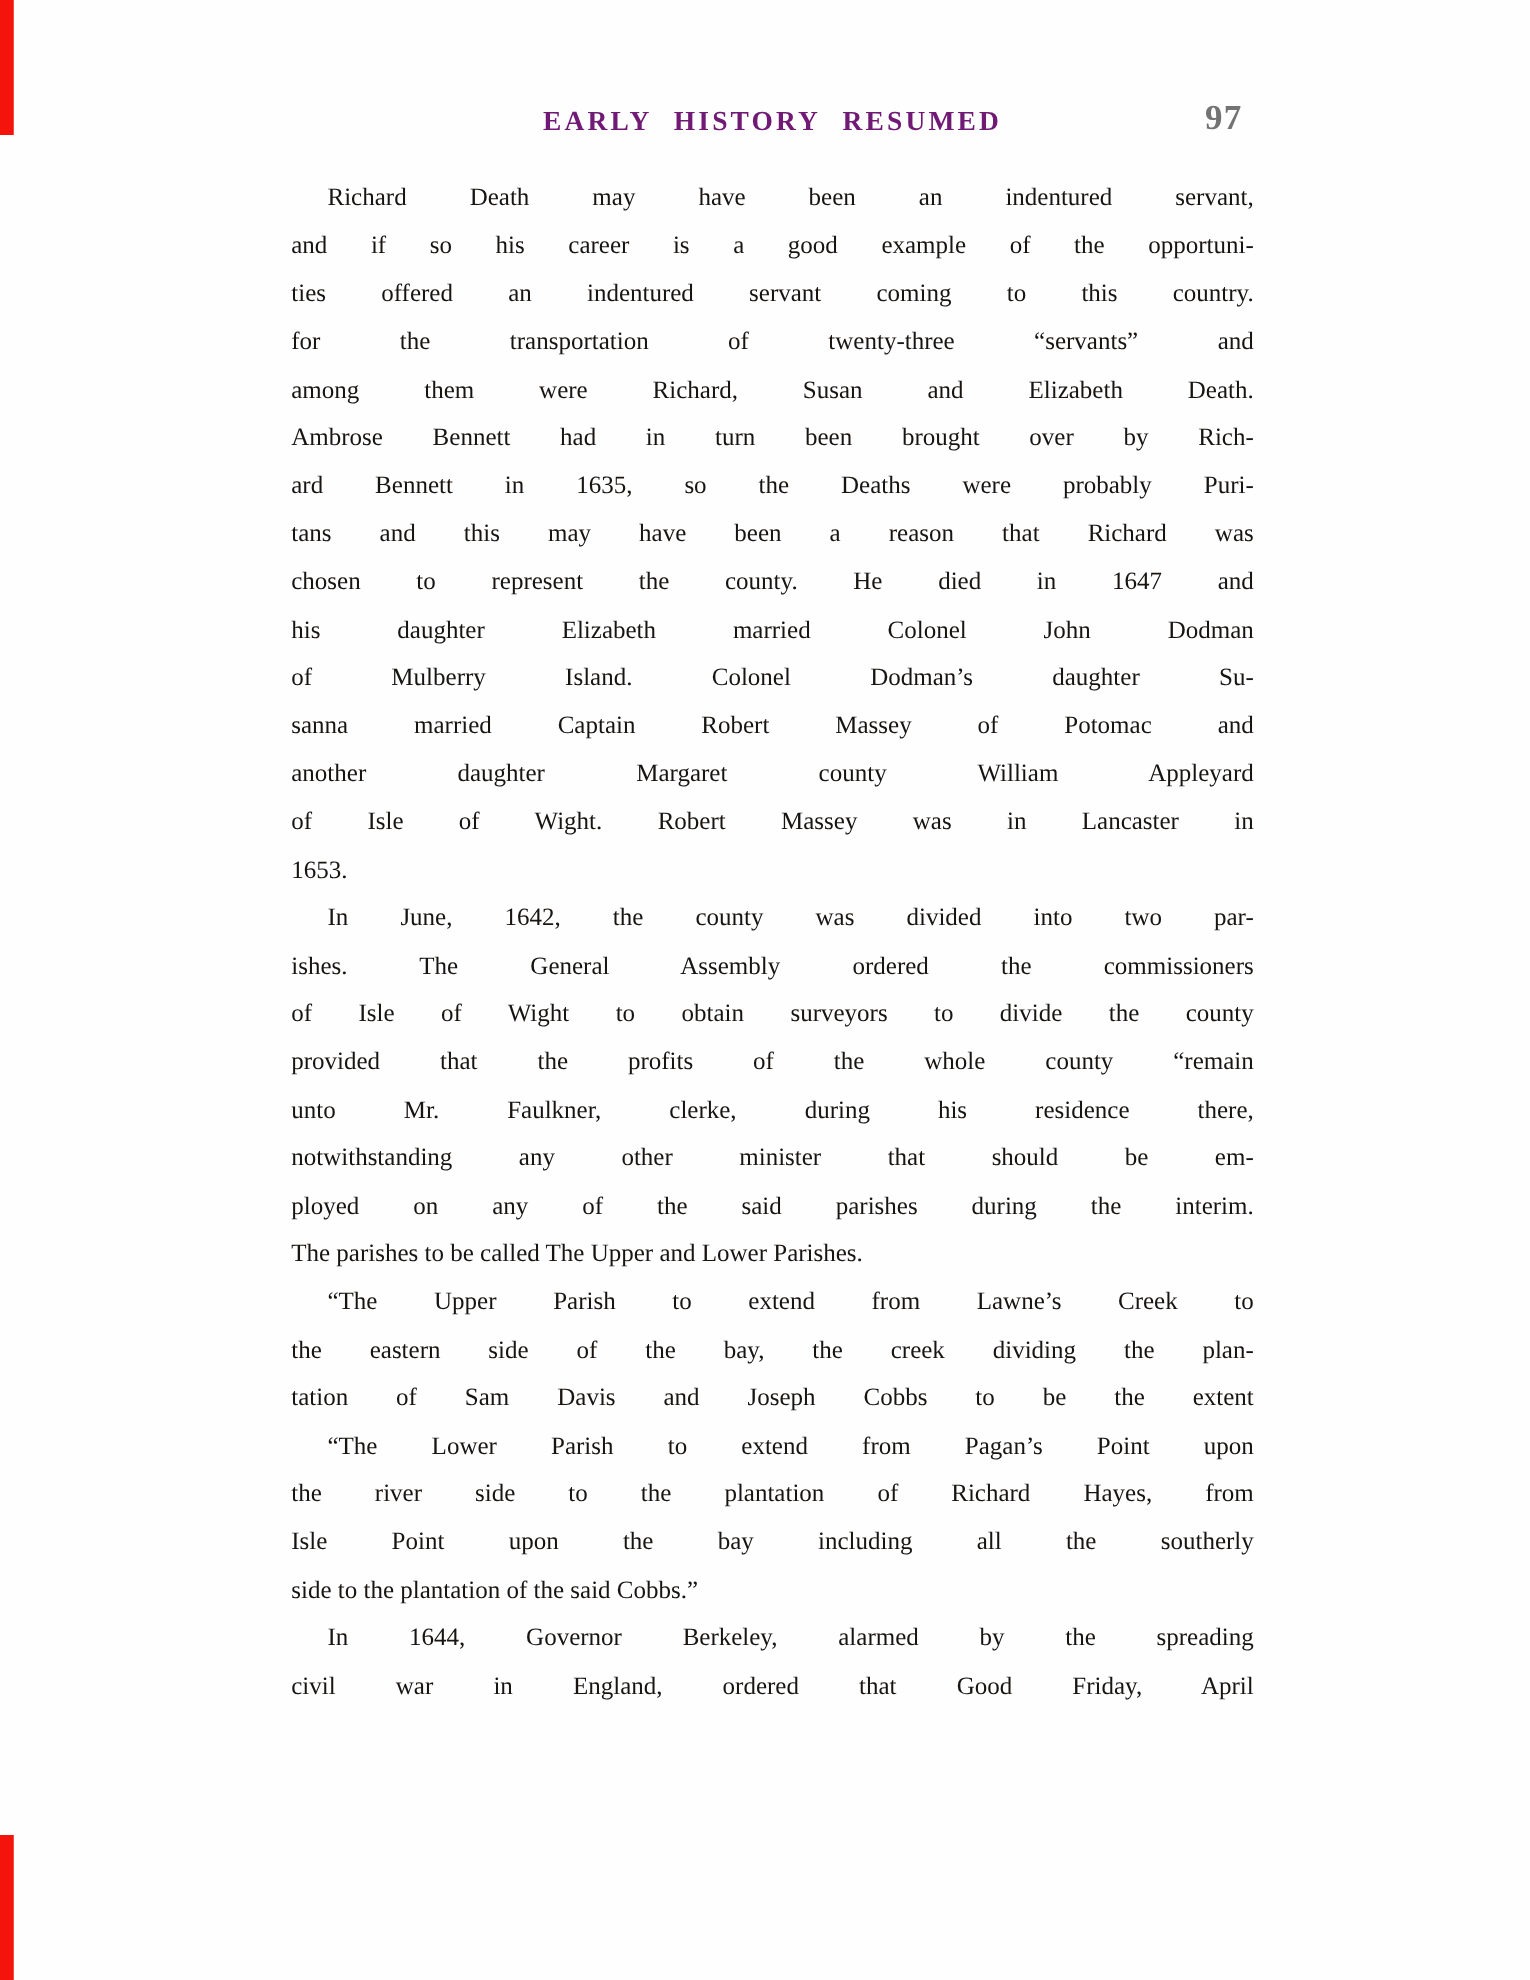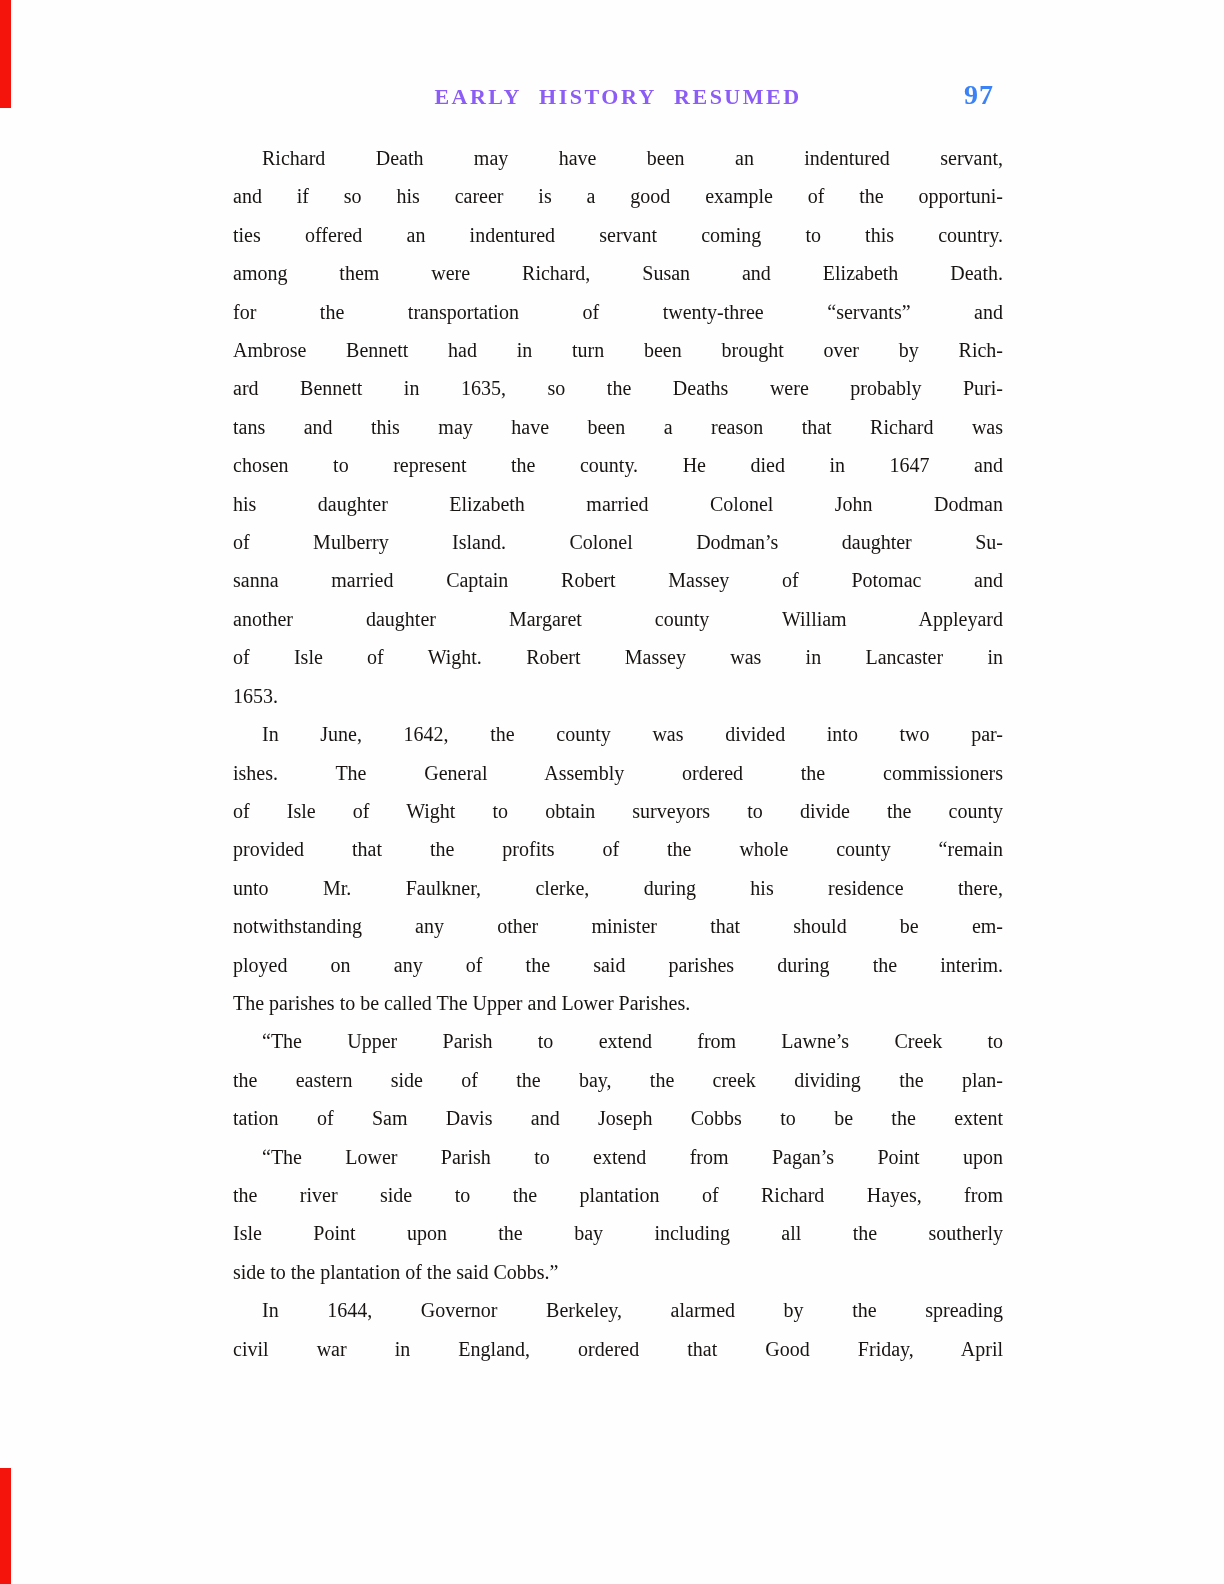--- a/index.html
+++ b/index.html
@@ -34,32 +34,32 @@
     height: 34px;
   }
   .head-title {
     display: block;
     text-align: center;
     font-size: 22px;
     font-weight: bold;
     letter-spacing: 2.5px;
     word-spacing: 10px;
     line-height: 1;
-    color: #8b5cf6;
+    color: #701a75;
     font-family: Liberation Serif, serif;
   }
   .page-num {
     position: absolute;
     right: 9px;
     top: -5px;
     font-size: 28px;
     font-weight: bold;
     letter-spacing: 1px;
     line-height: 1;
-    color: #3b82f6;
+    color: #737373;
   }
 
   .text-block {
     position: absolute;
     top: 139px;
     left: 233px;
     width: 770px;
     font-size: 20px;
     line-height: 38.4px;
     font-weight: normal;
@@ -81,22 +81,22 @@
 
   <div class="running-head">
     <span class="head-title">EARLY HISTORY RESUMED</span>
     <span class="page-num">97</span>
   </div>
 
   <div class="text-block" id="body-text">
       <div class="line indent">Richard Death may have been an indentured servant,</div>
       <div class="line">and if so his career is a good example of the opportuni-</div>
       <div class="line">ties offered an indentured servant coming to this country.</div>
+      <div class="line">for the transportation of twenty-three “servants” and</div>
       <div class="line">among them were Richard, Susan and Elizabeth Death.</div>
-      <div class="line">for the transportation of twenty-three “servants” and</div>
       <div class="line">Ambrose Bennett had in turn been brought over by Rich-</div>
       <div class="line">ard Bennett in 1635, so the Deaths were probably Puri-</div>
       <div class="line">tans and this may have been a reason that Richard was</div>
       <div class="line">chosen to represent the county. He died in 1647 and</div>
       <div class="line">his daughter Elizabeth married Colonel John Dodman</div>
       <div class="line">of Mulberry Island. Colonel Dodman’s daughter Su-</div>
       <div class="line">sanna married Captain Robert Massey of Potomac and</div>
       <div class="line">another daughter Margaret county William Appleyard</div>
       <div class="line">of Isle of Wight. Robert Massey was in Lancaster in</div>
       <div class="line last">1653.</div>

